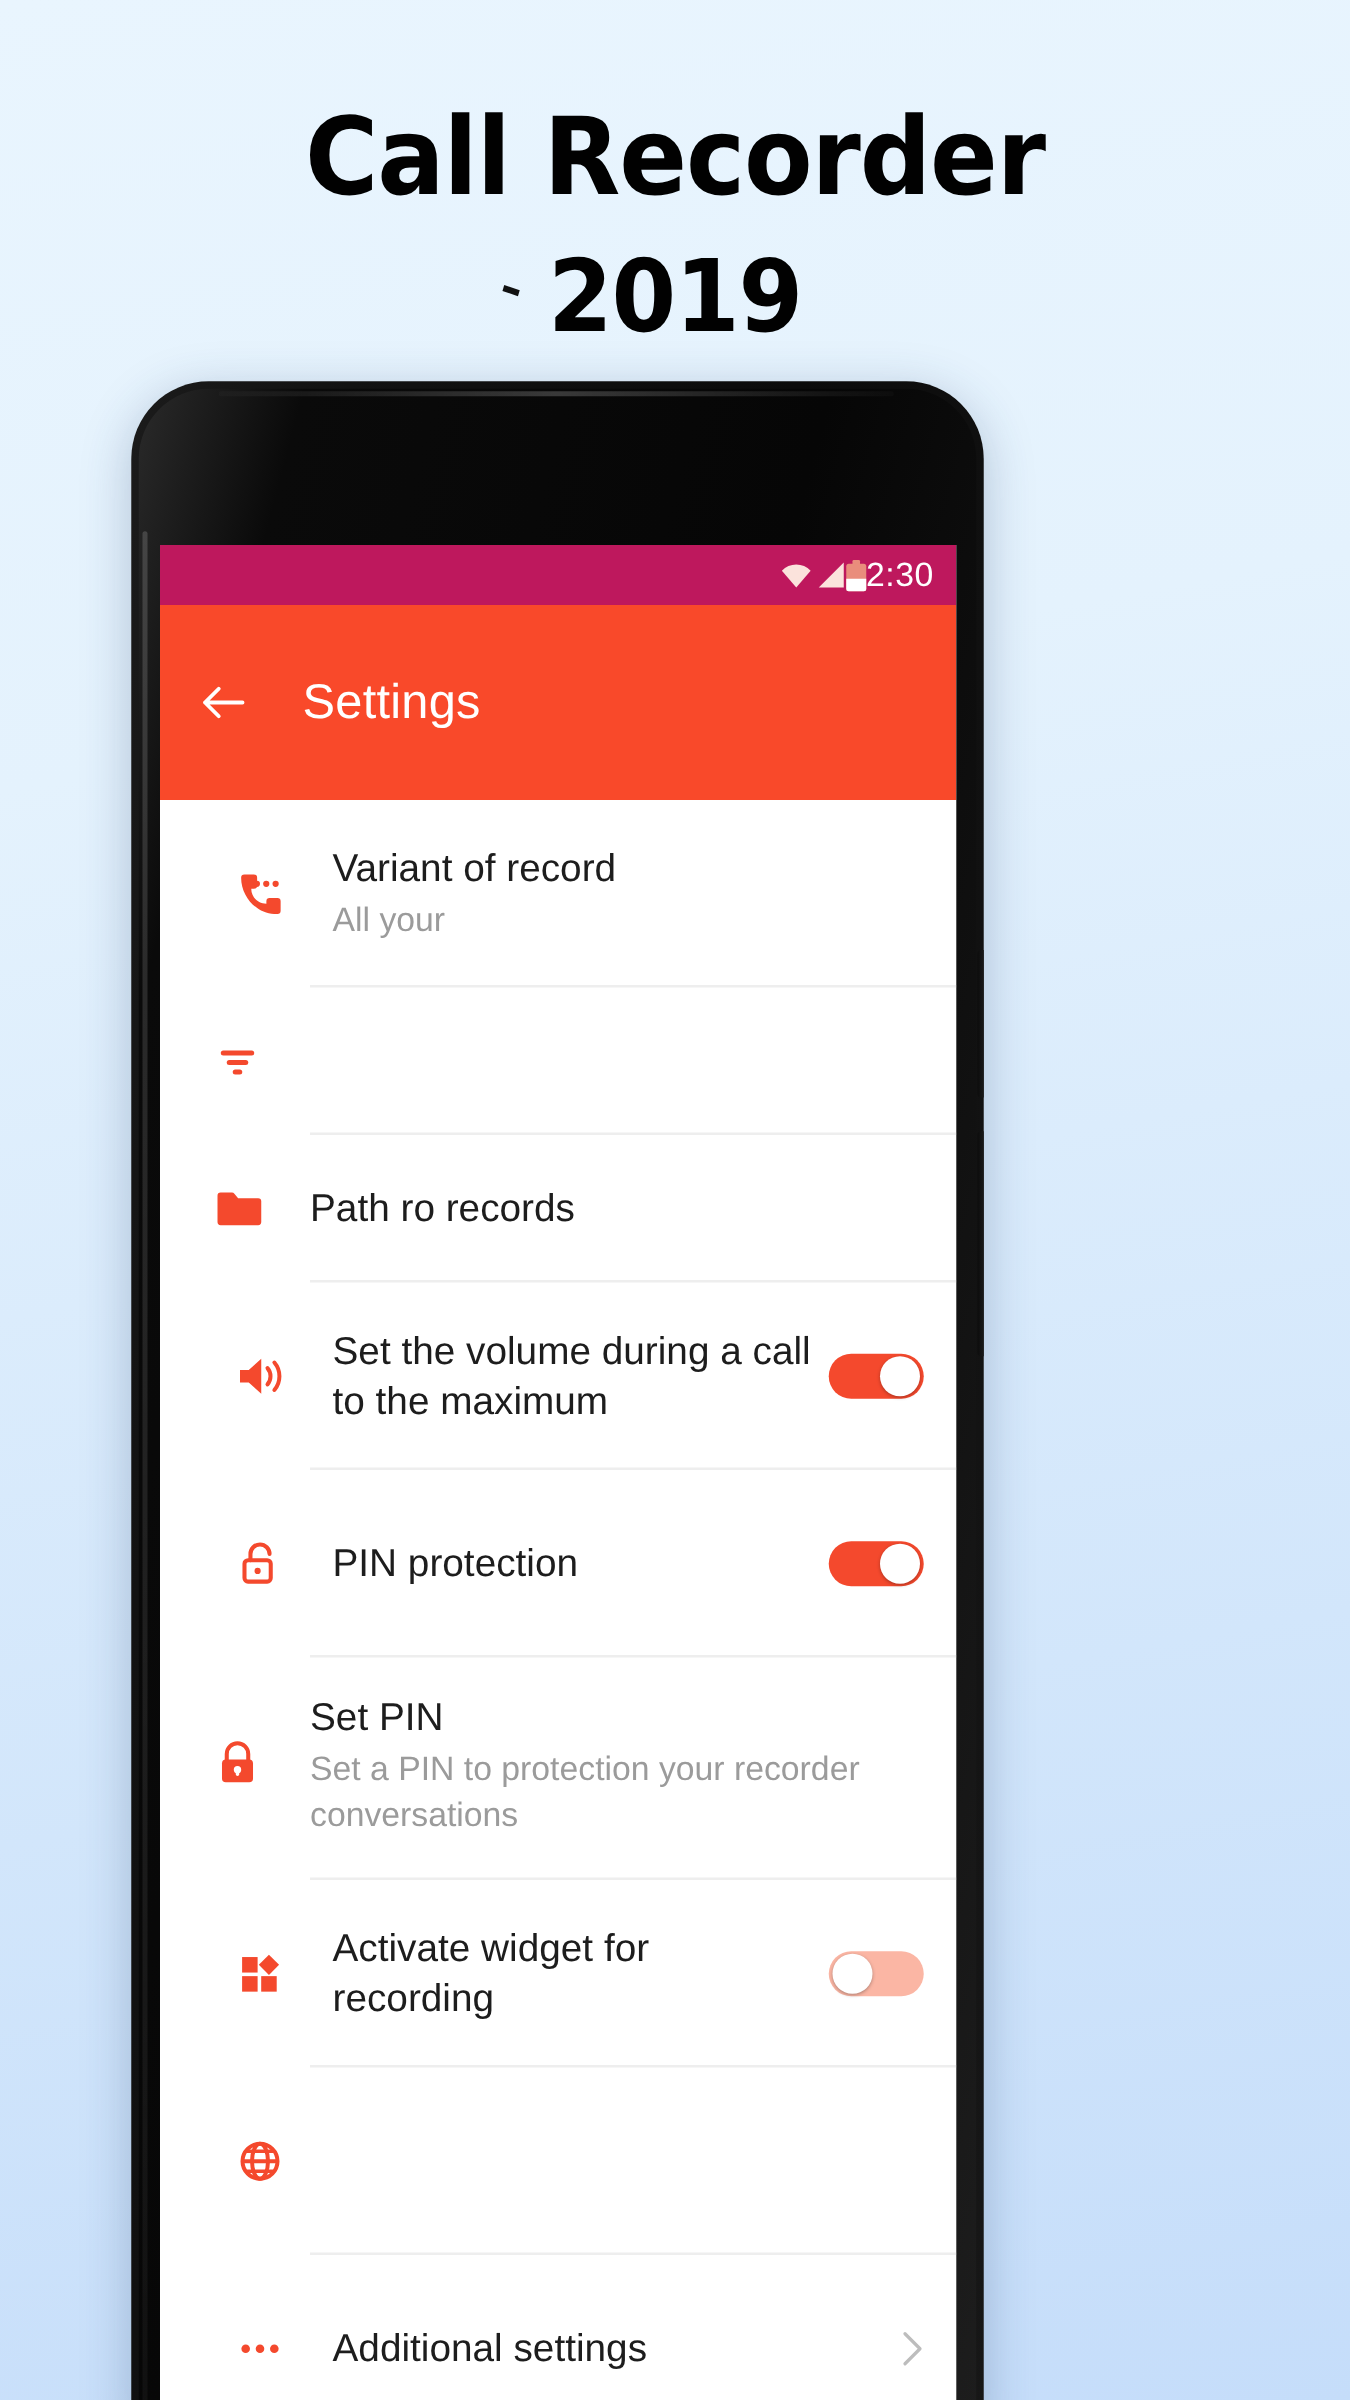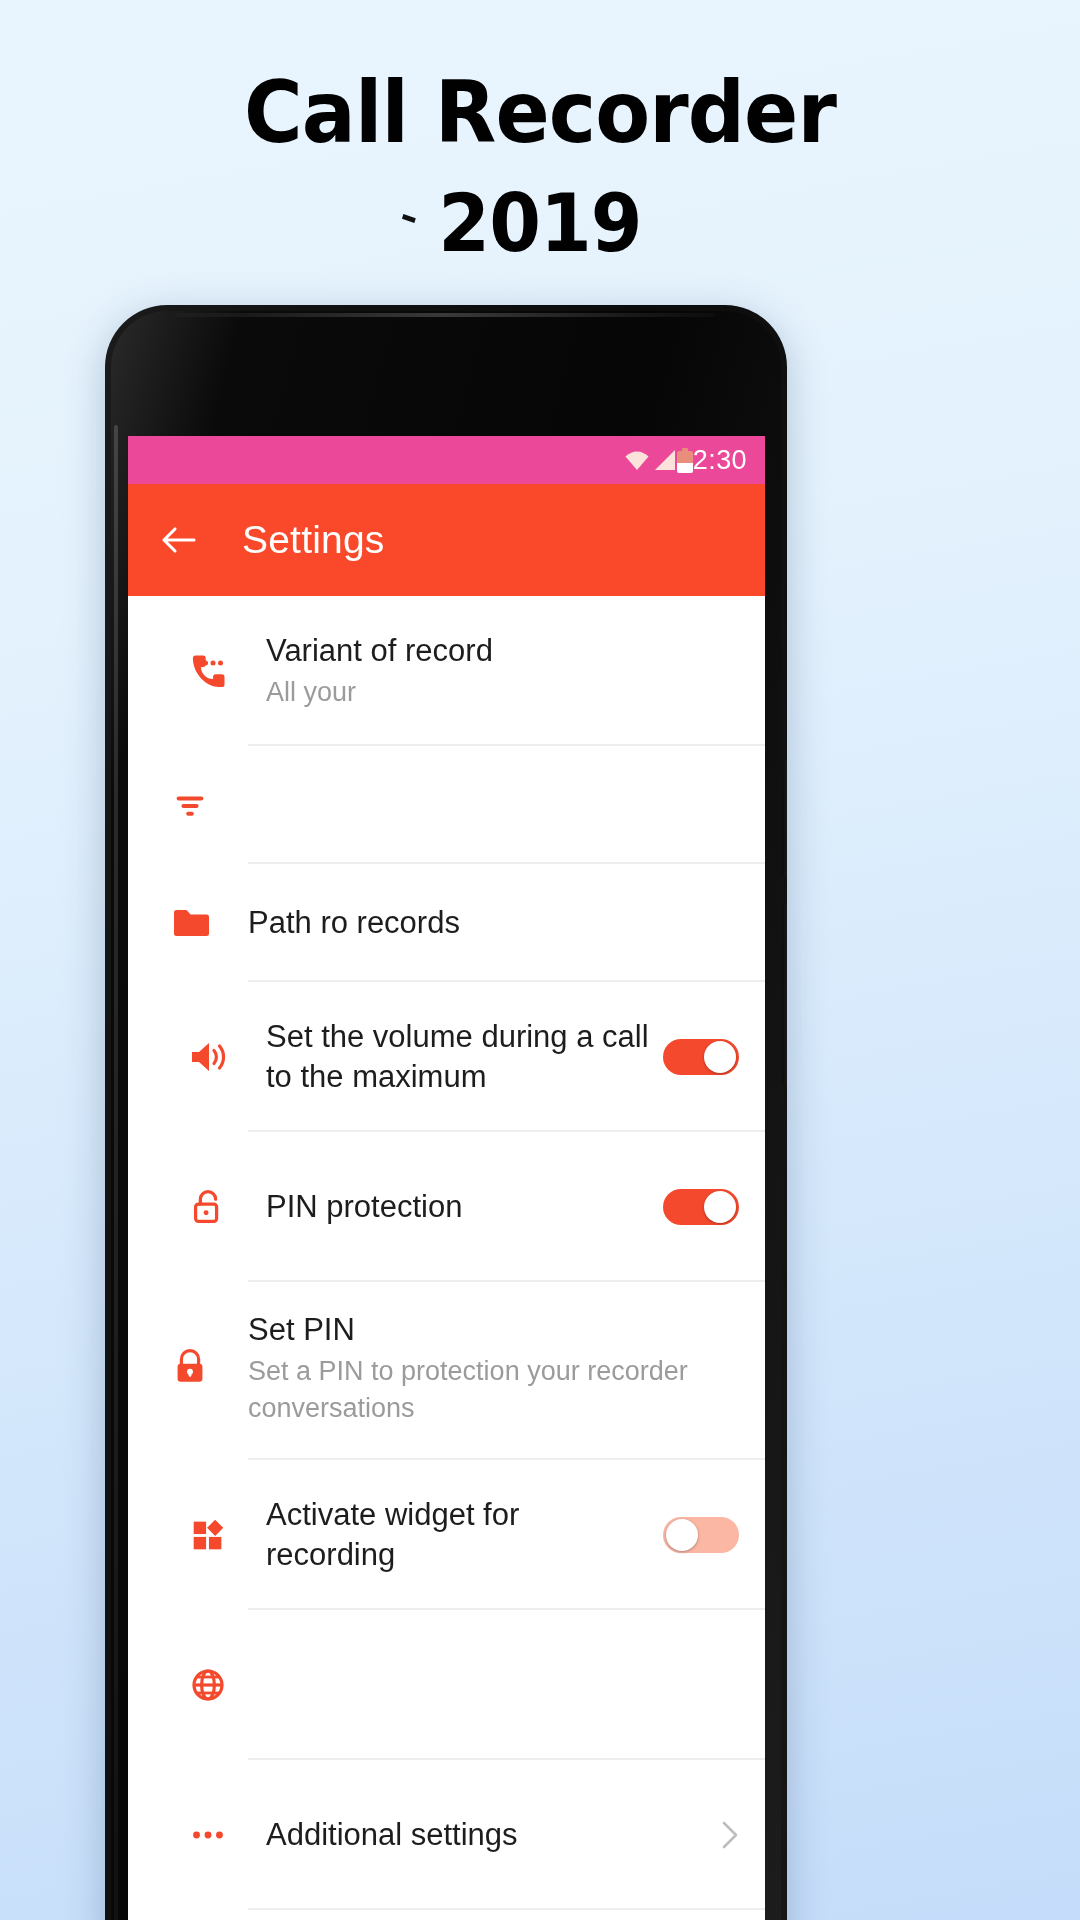--- a/index.html
+++ b/index.html
@@ -6,21 +6,21 @@
   html, body { width:1080px; height:1920px; }
   body {
     font-family: "Liberation Sans", sans-serif;
     background: linear-gradient(170deg, #e9f5fe 0%, #e4f2fd 30%, #d2e6fb 70%, #c5ddfa 100%);
     overflow:hidden;
     position:relative;
   }
 
   
   .title-wrap {
-    position:absolute; top:56px; left:0; width:1080px;
+    position:absolute; top:70px; left:0; width:1080px;
     text-align:center;
   }
   .title-line {
     font-family: "DejaVu Sans", sans-serif;
     font-weight:bold;
     font-size:86px;
     line-height:112px;
     color:#010101;
     letter-spacing:-1px;
     transform: scaleX(0.93);
@@ -90,21 +90,21 @@
   .screen {
     position:absolute;
     left:23px; top:131px;
     width:637px; height:1509px;
     background:#ffffff;
     overflow:hidden;
   }
 
   
   .statusbar {
-    height:48px; background:#ec4899;
+    height:48px; background:#be185d;
     display:flex; align-items:center; justify-content:flex-end;
     padding-right:18px; 
   }
   .wifi-ico { width:28px; height:22px; position:relative; }
   .wifi-ico svg { display:block; }
   .signal-ico { width:26px; height:22px; }
   .batt-ico { width:16px; height:25px; position:relative; }
   .batt-body {
     position:absolute; left:0; top:3px; width:16px; height:22px;
     background:#e98d7c; border-radius:2px;
@@ -116,21 +116,21 @@
   .batt-cap {
     position:absolute; left:5px; top:0; width:6px; height:4px; background:#e98d7c;
     border-radius:1px 1px 0 0;
   }
   .clock {
     color:#fff; font-size:27px; font-weight:500; letter-spacing:0.4px;
   }
 
   
   .appbar {
-    height:112px; background:#f9492a;
+    height:156px; background:#f9492a;
     display:flex; align-items:center; padding-left:30px; gap:44px;
   }
   .back-arrow { width:40px; height:40px; flex:none; }
   .appbar-title { color:#fff; font-size:39px; font-weight:400; letter-spacing:0.2px; }
 
   
   .list { background:#fff; }
   .row {
     display:flex; align-items:center;
     padding-left:28px; padding-right:22px;

